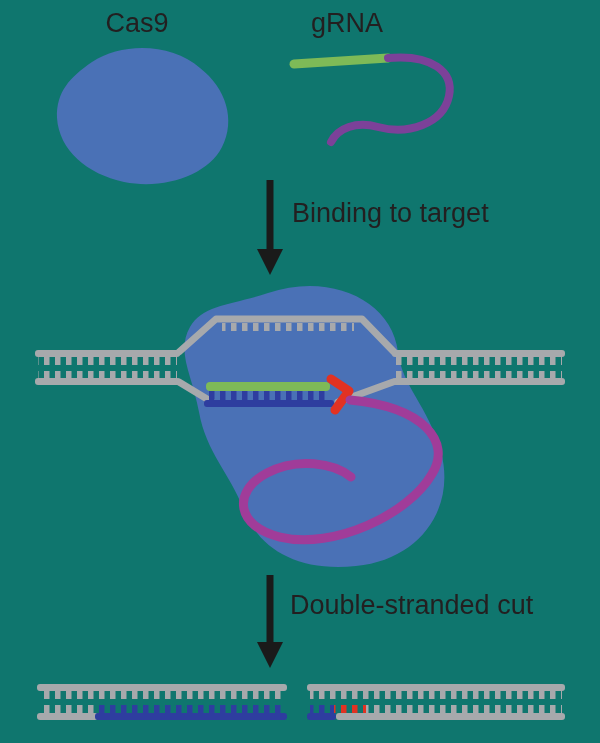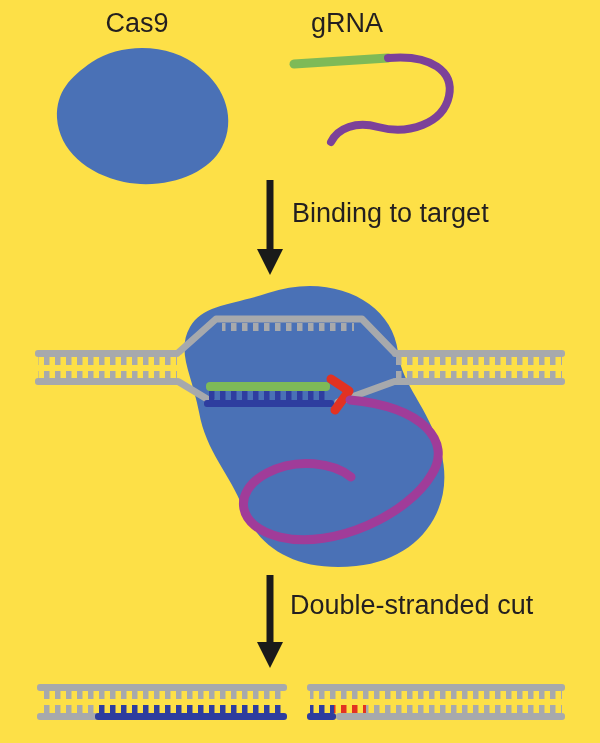--- a/index.html
+++ b/index.html
@@ -1,16 +1,16 @@
 <!DOCTYPE html>
 <html style="--cas9-protein-blue: #4a71b6; --grna-spacer-green: #7eba57; --grna-scaffold-purple: #7c4199; --bound-grna-magenta: #a03c99; --dna-gray: #a7a9ac; --target-strand-blue: #2e3d9f; --pam-red: #e23222; --arrow-black: #1a1a1a; --background: #ffffff;"><head>
 <meta charset="utf-8">
 <style>
   html,body{margin:0;padding:0;background:#ffffff;}
-  .canvas{position:relative;width:600px;height:743px;background:#fde047;overflow:hidden;}
+  .canvas{position:relative;width:600px;height:743px;background:#0f766e;overflow:hidden;}
   svg{display:block;}
   .label{
     fill:#231f20;
     font-family:"Liberation Sans", sans-serif;
     font-size:27px;
   }
   .fill-cas9{fill:var(--cas9-protein-blue,#4a71b6);}
   .c-gray{fill:var(--dna-gray,#a7a9ac);}
   .c-blue{fill:var(--target-strand-blue,#2e3d9f);}
   .c-red{fill:var(--pam-red,#e23222);}

